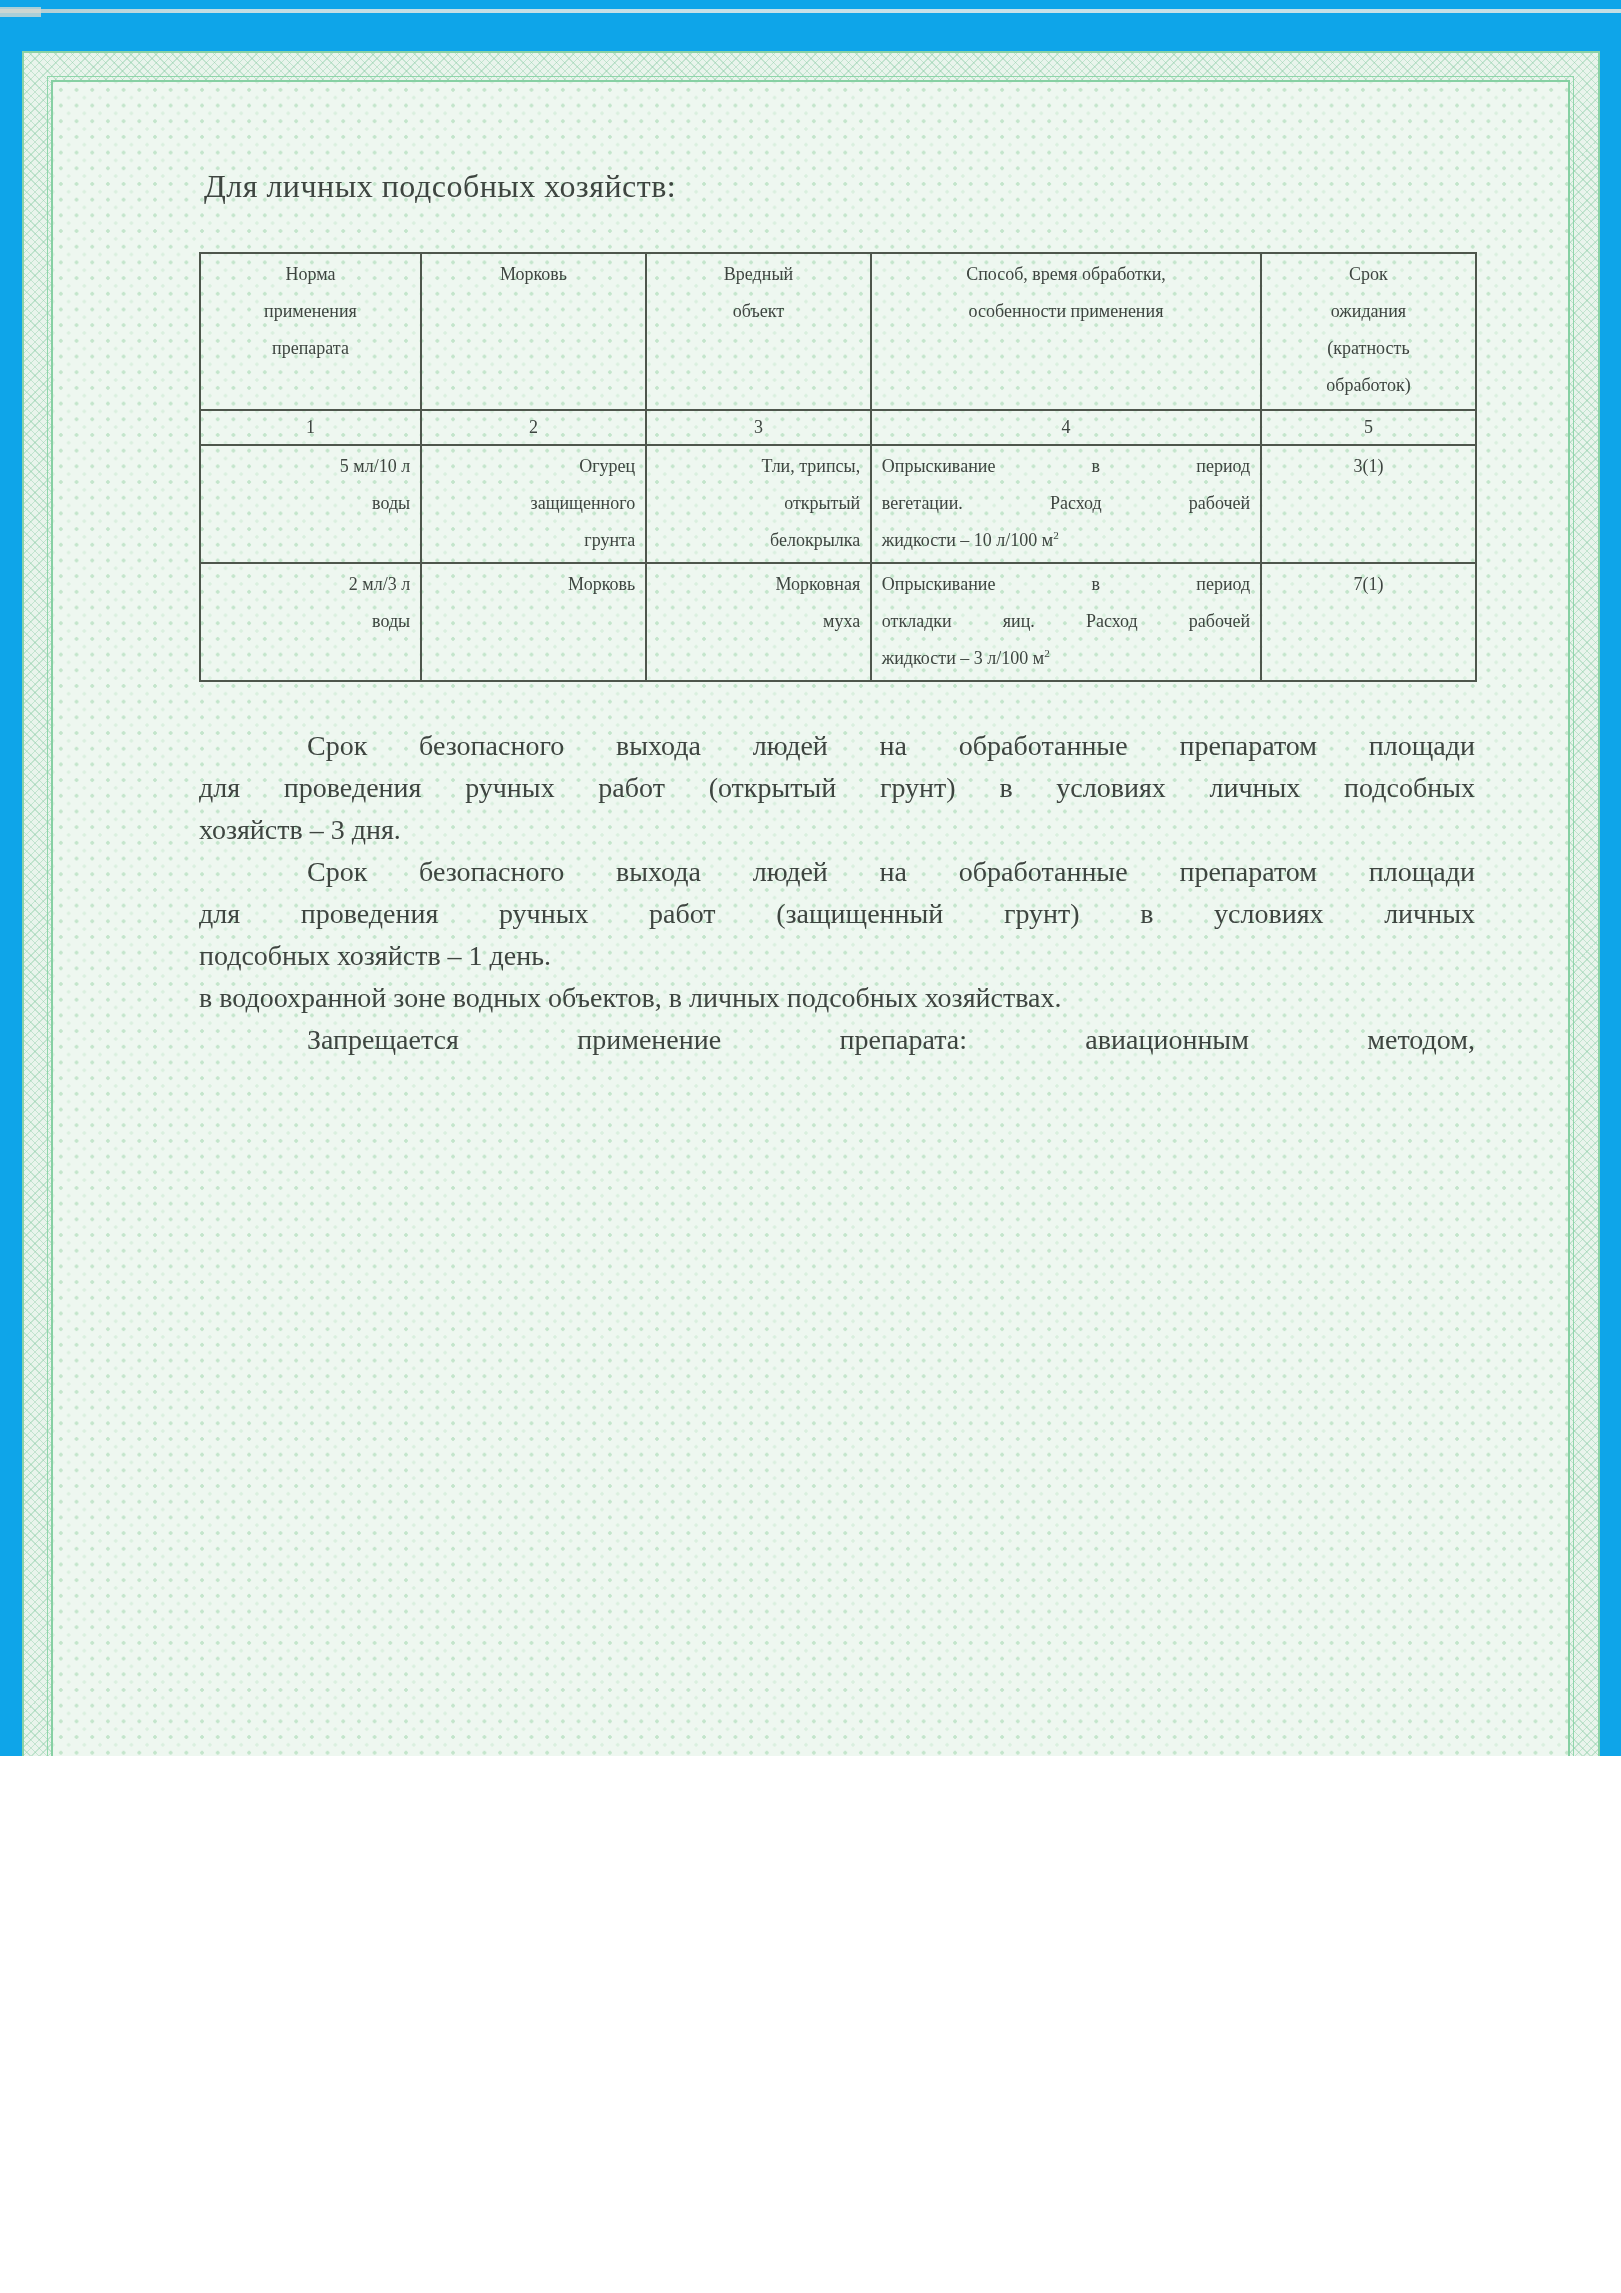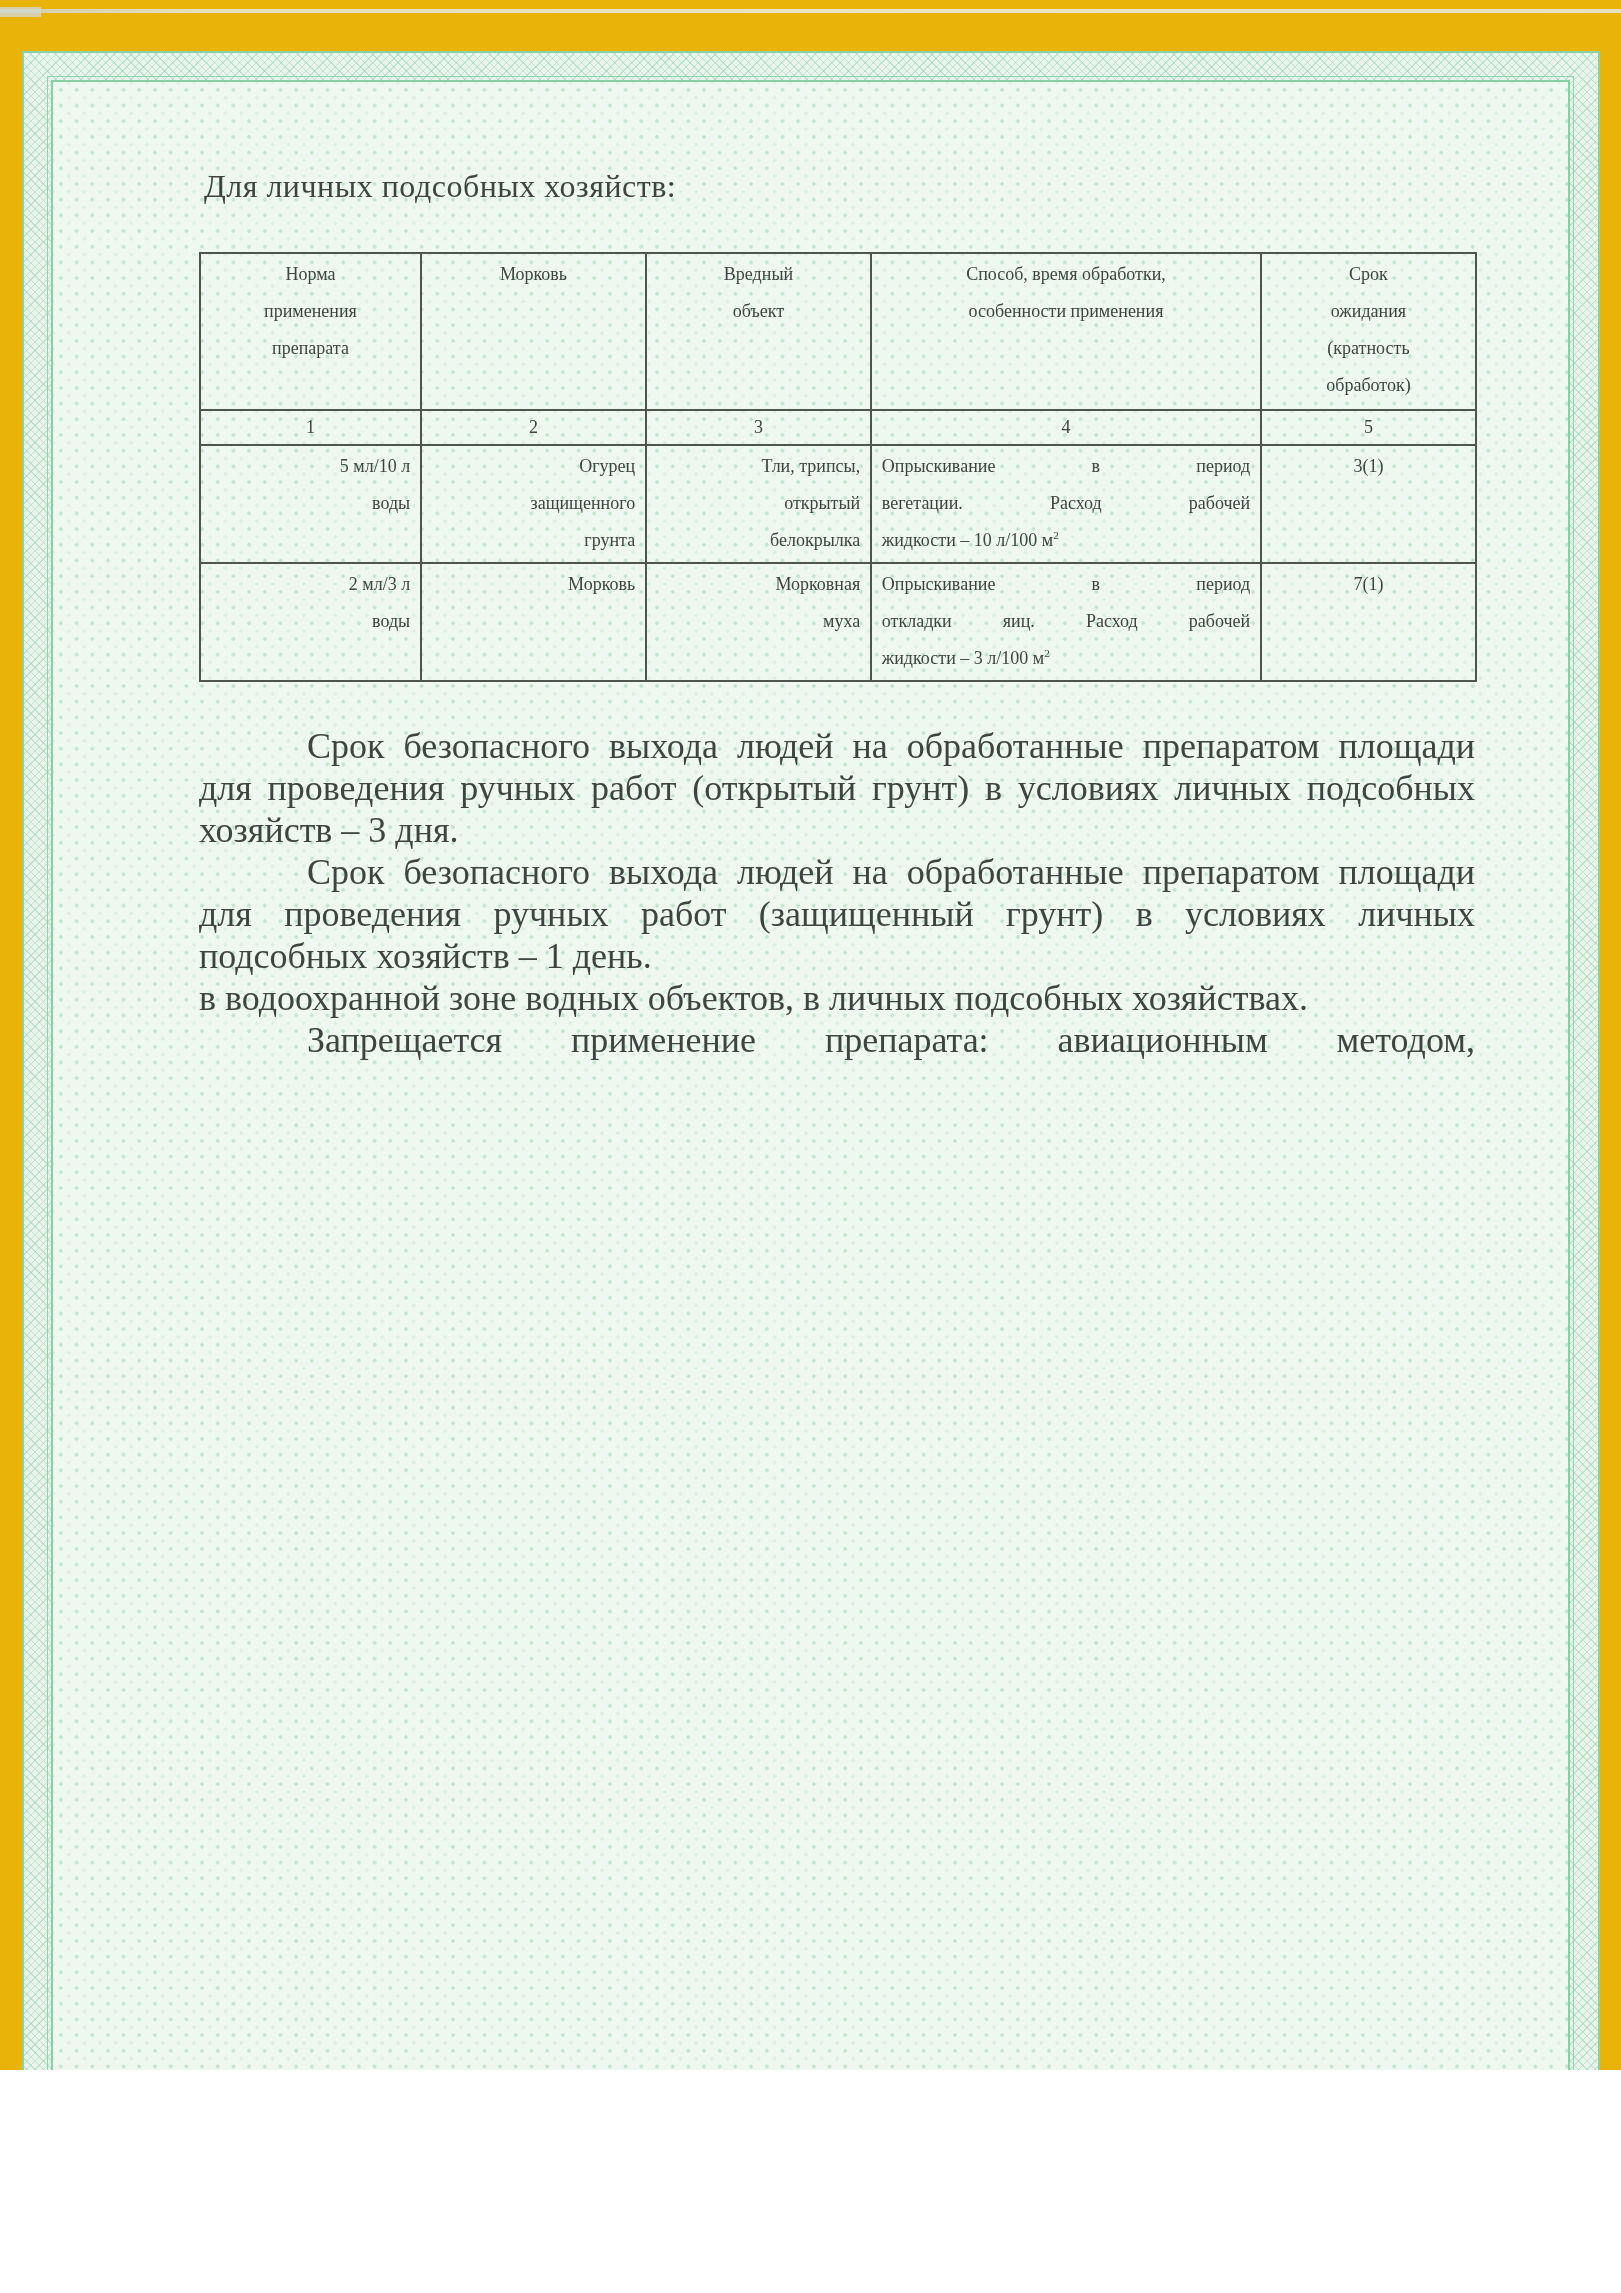--- a/index.html
+++ b/index.html
@@ -1,17 +1,17 @@
 <!DOCTYPE html>
 <html><head>
 <meta charset="utf-8">
 <style>
   html,body{margin:0;padding:0;background:#ffffff;}
   .page{
-    position:relative;width:1621px;height:2070px;background:#eab308;overflow:hidden;
+    position:relative;width:1621px;height:1756px;background:#0ea5e9;overflow:hidden;
     font-family:"Liberation Serif","DejaVu Serif",serif;color:#3e4540;
   }
   
   .top-scan-line{position:absolute;top:8.8px;left:0;width:100%;height:3.9px;
     background:linear-gradient(90deg,#cbd2cc,#e2e7e2 12%,#e9ece9 60%,#e4e9e4);opacity:.85;}
   .top-scan-cap{position:absolute;top:6.9px;left:0;width:41px;height:9.8px;background:#d2d8d2;opacity:.8;}
 
   
   .cert{
     position:absolute;left:21.6px;top:51px;width:1574px;height:2223px;
@@ -48,21 +48,21 @@
   tr.nums{height:33px;}
   tr.nums td{text-align:center;padding:0 5.9px;line-height:33px;}
   tr.datarow{height:118px;}
   td.c{text-align:right;white-space:pre-line;}
   td.m{padding:2px 11.8px;margin-top:12px;}
   td.w{text-align:center;}
   .jline{display:block;text-align:justify;text-align-last:justify;}
   .jline.last{text-align-last:left;}
   sup{font-size:.62em;line-height:0;}
 
-  .paras{margin-top:43px;font-size:36px;line-height:42px;}
+  .paras{margin-top:43px;font-size:28px;line-height:42px;}
   .paras p{margin:0;}
   .paras .jline.first{text-indent:108px;}
 
   .ornament{position:absolute;left:50%;bottom:9.8px;transform:translateX(-50%);}
 </style>
 </head>
 <body>
 
 <div class="page">
   <div class="top-scan-line"></div>

